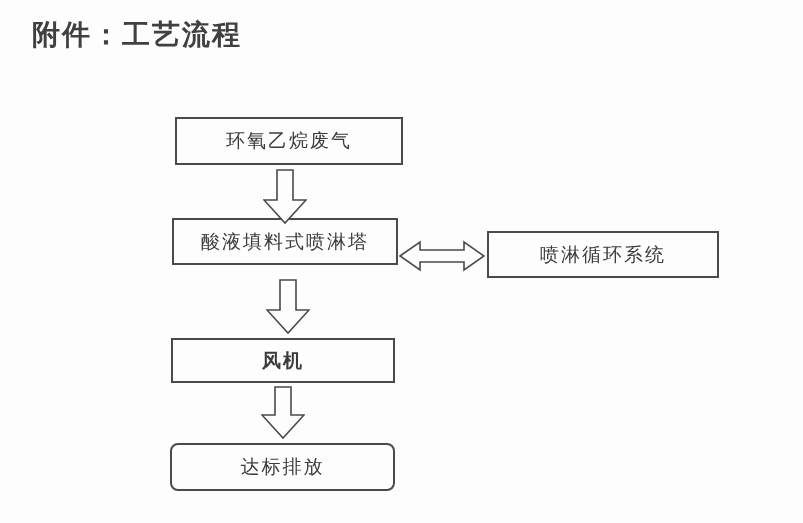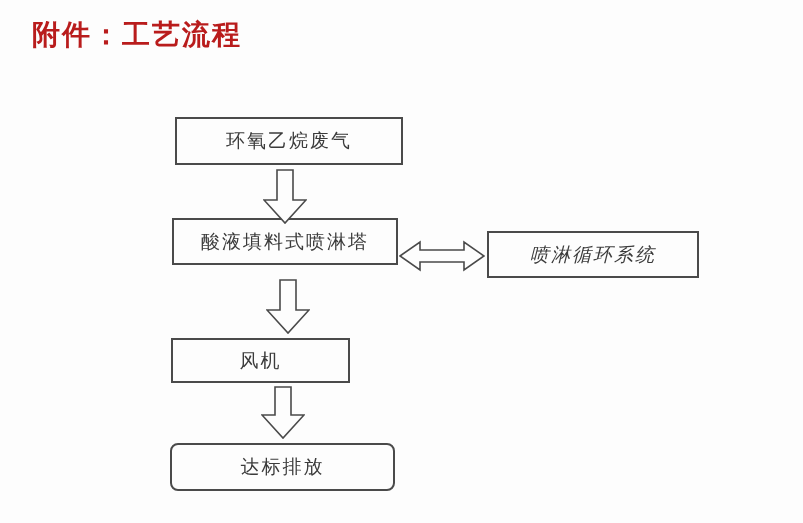--- a/index.html
+++ b/index.html
@@ -14,21 +14,21 @@
     background: #fdfdfd;
     font-family: "Liberation Serif", "DejaVu Serif", serif;
     overflow: hidden;
   }
   .title {
     position: absolute;
     left: 32px;
     top: 16px;
     font-size: 28px;
     font-weight: bold;
-    color: #b91c1c;
+    color: #404040;
     letter-spacing: 2px;
     white-space: nowrap;
   }
   .node {
     position: absolute;
     box-sizing: border-box;
     border: 2px solid #4a4a4a;
     background: #fdfdfd;
     display: flex;
     align-items: center;
@@ -42,22 +42,22 @@
     position: absolute;
   }
   .arrow path {
     fill: #fdfdfd;
     stroke: #4a4a4a;
     stroke-width: 1.6;
     stroke-linejoin: miter;
   }
   #node-waste-gas   { left: 175px; top: 117px; width: 228px; height: 48px; }
   #node-spray-tower { left: 172px; top: 218px; width: 226px; height: 47px; }
-  #node-circulation { left: 487px; top: 231px; width: 212px; height: 47px; font-style: italic; }
-  #node-fan         { left: 171px; top: 338px; width: 179px; height: 45px; }
+  #node-circulation { left: 487px; top: 231px; width: 232px; height: 47px; }
+  #node-fan         { left: 171px; top: 338px; width: 224px; height: 45px; font-weight: bold; }
   #node-discharge   { left: 170px; top: 443px; width: 225px; height: 48px; border-radius: 8px; }
   #arrow-down-1 { left: 263px; top: 169px; }
   #arrow-down-2 { left: 266px; top: 279px; }
   #arrow-down-3 { left: 261px; top: 386px; }
   #arrow-lr     { left: 399px; top: 240px; }
 </style>
 </head>
 <body>
 
 <div class="page">

